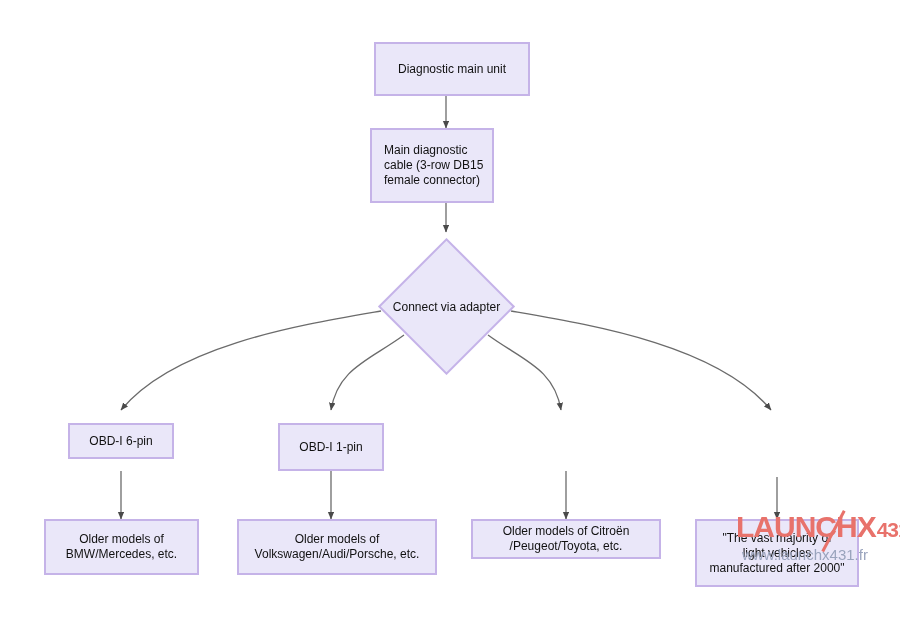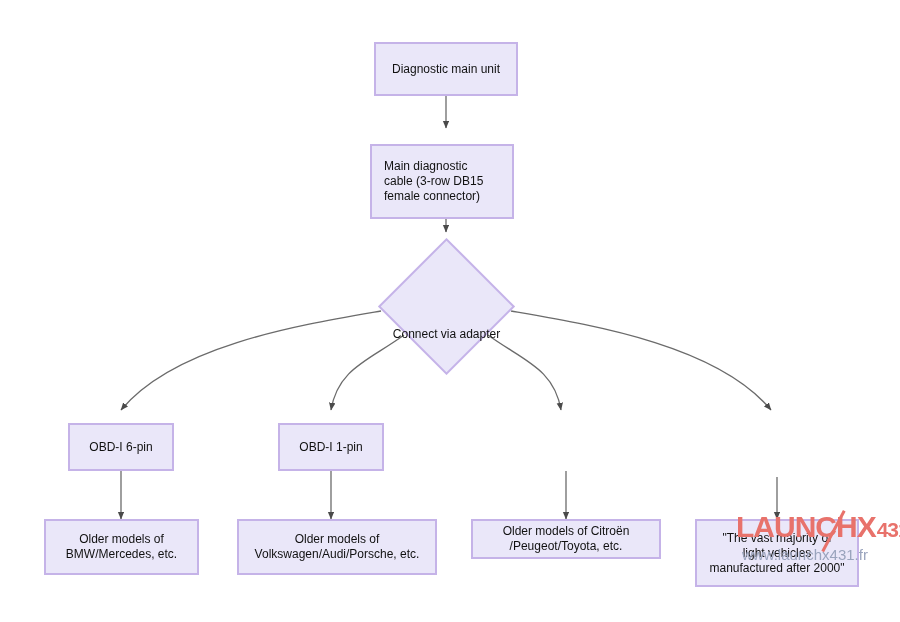--- a/index.html
+++ b/index.html
@@ -60,21 +60,20 @@
   }
   .diamond-label {
     position: absolute;
     left: 50%;
     top: 50%;
     transform: translate(-50%, -50%);
     white-space: nowrap;
     font-size: 12px;
     color: #111111;
     text-align: center;
-    margin-top: 27px;
   }
   
   #watermark {
     position: absolute;
     z-index: 5;
     pointer-events: none;
     user-select: none;
   }
   .wm-main {
     font-family: "Liberation Sans", sans-serif;
@@ -139,36 +138,36 @@
     <path d="M488,335 C522,360 554,368 561,410" stroke="#6b6b6b" stroke-width="1.3" fill="none" marker-end="url(#arrow)"></path>
 
     <path d="M511,311 C592,325 717,345 771,410" stroke="#6b6b6b" stroke-width="1.3" fill="none" marker-end="url(#arrow)"></path>
 
     <path d="M121,471 L121,519" stroke="#6b6b6b" stroke-width="1.3" fill="none" marker-end="url(#arrow)"></path>
     <path d="M331,471 L331,519" stroke="#6b6b6b" stroke-width="1.3" fill="none" marker-end="url(#arrow)"></path>
     <path d="M566,471 L566,519" stroke="#6b6b6b" stroke-width="1.3" fill="none" marker-end="url(#arrow)"></path>
     <path d="M777,477 L777,519" stroke="#6b6b6b" stroke-width="1.3" fill="none" marker-end="url(#arrow)"></path>
   </svg>
 
-  <div class="node" style="left:374px; top:42px; width:144px; height:54px;">
+  <div class="node" style="left:374px; top:42px; width:156px; height:54px;">
     <span>Diagnostic main unit</span>
   </div>
 
-  <div class="node left-text" style="left:370px; top:144px; width:144px; height:75px;">
+  <div class="node left-text" style="left:370px; top:128px; width:124px; height:75px;">
     <span>Main diagnostic
 cable (3-row DB15
 female connector)</span>
   </div>
 
   <div class="diamond-wrap" style="left:398px; top:258px; width:97px; height:97px;">
     <div class="diamond-shape"></div>
     <div class="diamond-label">Connect via adapter</div>
   </div>
 
-  <div class="node" style="left:68px; top:423px; width:106px; height:48px;justify-content:center;">
+  <div class="node" style="left:68px; top:423px; width:106px; height:36px;justify-content:center;">
     <span>OBD-I 6-pin</span>
   </div>
 
   <div class="node" style="left:278px; top:423px; width:106px; height:48px;">
     <span>OBD-I 1-pin</span>
   </div>
 
 
 
   <div class="node" style="left:44px; top:519px; width:155px; height:56px;">

